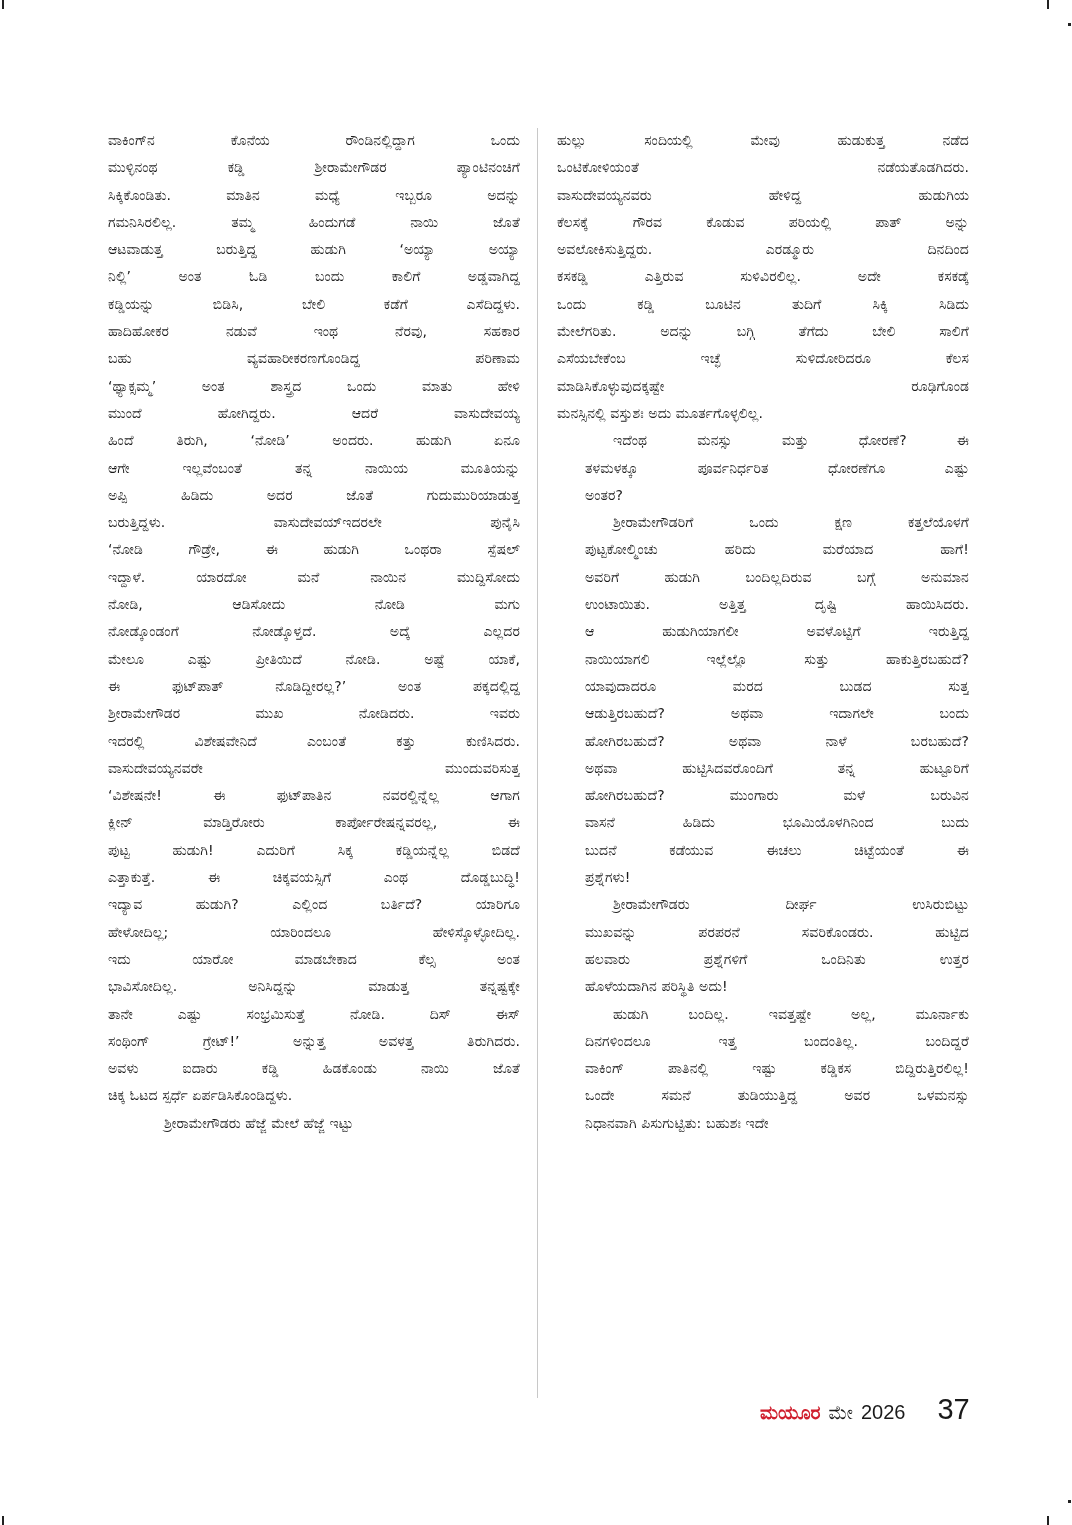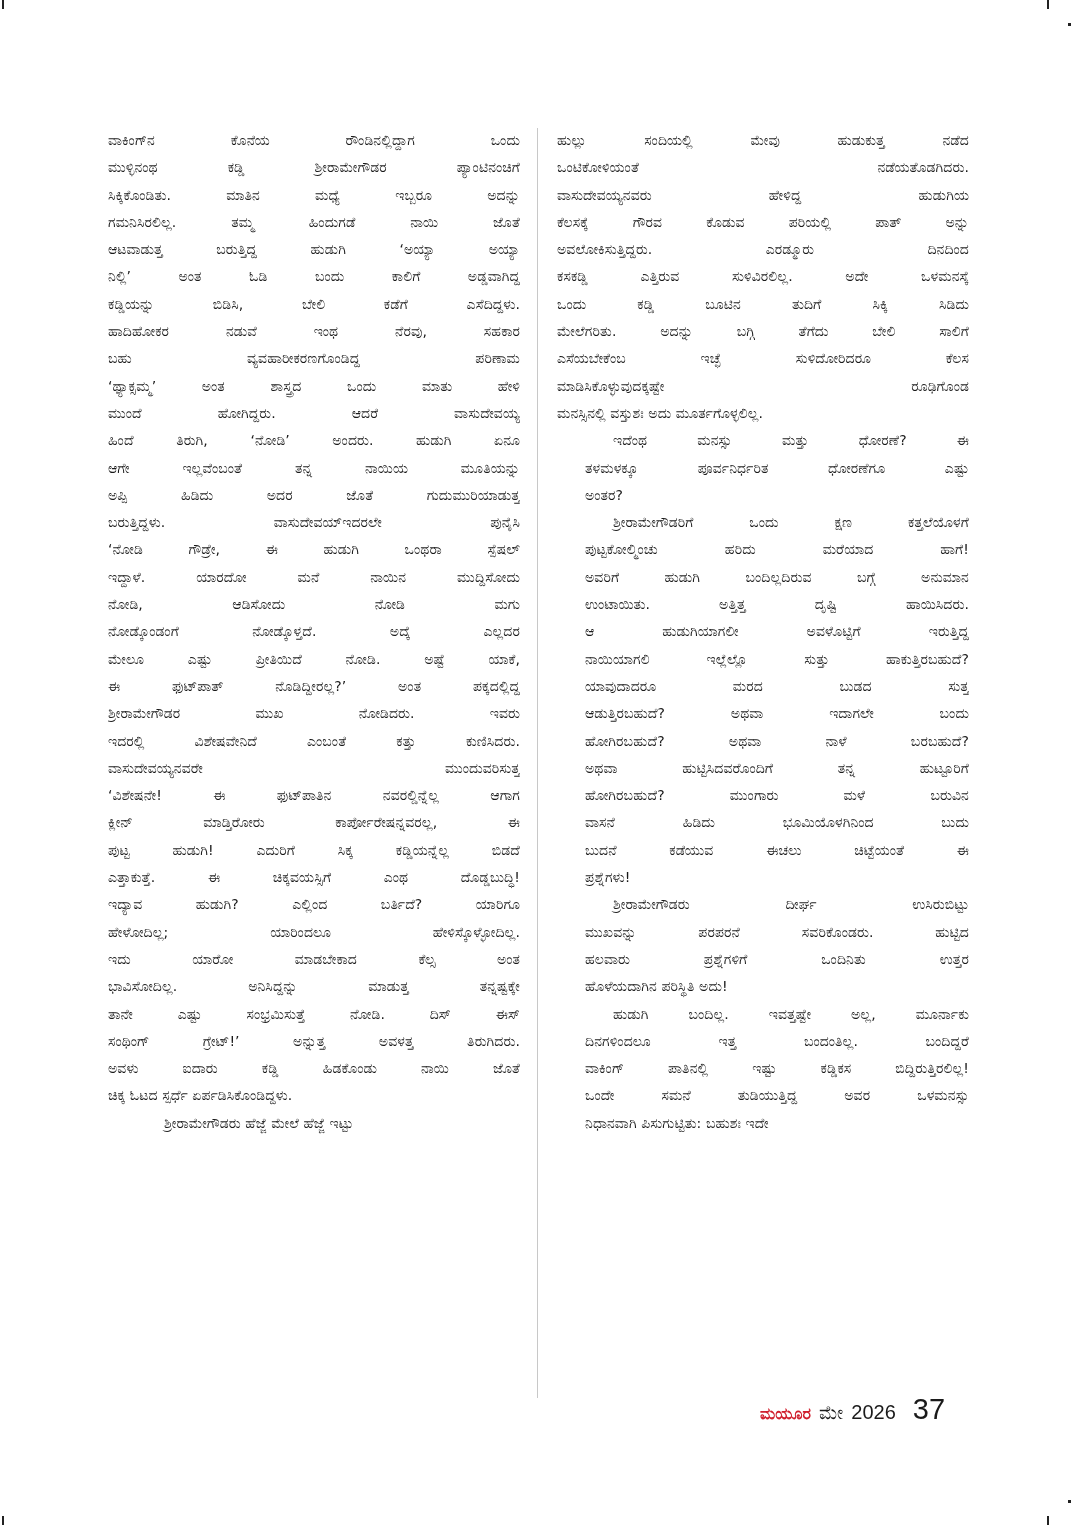--- a/index.html
+++ b/index.html
@@ -23,24 +23,24 @@
   .col .line { display: block; text-align: justify; text-align-last: justify; white-space: nowrap; overflow: hidden; }
   .col .line.last { text-align-last: left; }
   .divider {
     position: absolute; left: 537px; top: 128px; width: 1px; height: 1270px;
     background: #c8c8c8;
   }
   .footer {
     position: absolute; left: 760px; top: 1393px;
     display: flex; align-items: baseline; gap: 8px;
   }
-  .footer .brand { color: #d0202e; font-weight: bold; font-size: 16px; }
+  .footer .brand { color: #d0202e; font-weight: bold; font-size: 19px; }
   .footer .month { font-size: 19px; color: #1a1a1a; }
   .footer .year { font-size: 20px; color: #1a1a1a; font-family: "Liberation Sans", sans-serif; }
-  .footer .page { font-size: 29px; color: #1a1a1a; margin-left: 9px; font-family: "Liberation Sans", sans-serif; }
+  .footer .page { font-size: 29px; color: #1a1a1a; margin-left: 24px; font-family: "Liberation Sans", sans-serif; }
 </style>
 </head>
 <body>
 
 <div class="crop v" style="left:2px; top:0;"></div>
 <div class="crop v" style="left:1047px; top:0;"></div>
 <div class="crop h" style="left:1068px; top:23px;"></div>
 <div class="crop h" style="left:1068px; top:1500px;"></div>
 <div class="crop v" style="left:2px; top:1516px;"></div>
 <div class="crop v" style="left:1047px; top:1516px;"></div>
@@ -89,21 +89,21 @@
     </p>
   </div>
 <div class="divider"></div>
 <div class="col right" id="col-right">
     <p class="">
       <span class="line">ಹುಲ್ಲು ಸಂದಿಯಲ್ಲಿ ಮೇವು ಹುಡುಕುತ್ತ ನಡೆದ</span>
       <span class="line">ಒಂಟಿಕೋಳಿಯಂತೆ ನಡೆಯತೊಡಗಿದರು.</span>
       <span class="line">ವಾಸುದೇವಯ್ಯನವರು ಹೇಳಿದ್ದ ಹುಡುಗಿಯ</span>
       <span class="line">ಕೆಲಸಕ್ಕೆ ಗೌರವ ಕೊಡುವ ಪರಿಯಲ್ಲಿ ಪಾತ್ ಅನ್ನು</span>
       <span class="line">ಅವಲೋಕಿಸುತ್ತಿದ್ದರು. ಎರಡ್ಮೂರು ದಿನದಿಂದ</span>
-      <span class="line">ಕಸಕಡ್ಡಿ ಎತ್ತಿರುವ ಸುಳಿವಿರಲಿಲ್ಲ. ಅದೇ ಒಳಮನಸ್ಕೆ</span>
+      <span class="line">ಕಸಕಡ್ಡಿ ಎತ್ತಿರುವ ಸುಳಿವಿರಲಿಲ್ಲ. ಅದೇ ಕಸಕಡ್ಕೆ</span>
       <span class="line">ಒಂದು ಕಡ್ಡಿ ಬೂಟಿನ ತುದಿಗೆ ಸಿಕ್ಕಿ ಸಿಡಿದು</span>
       <span class="line">ಮೇಲೆಗರಿತು. ಅದನ್ನು ಬಗ್ಗಿ ತೆಗೆದು ಬೇಲಿ ಸಾಲಿಗೆ</span>
       <span class="line">ಎಸೆಯಬೇಕೆಂಬ ಇಚ್ಛೆ ಸುಳಿದೋರಿದರೂ ಕೆಲಸ</span>
       <span class="line">ಮಾಡಿಸಿಕೊಳ್ಳುವುದಕ್ಕಷ್ಟೇ ರೂಢಿಗೊಂಡ</span>
       <span class="line last">ಮನಸ್ಸಿನಲ್ಲಿ ವಸ್ತುಶಃ ಅದು ಮೂರ್ತಗೊಳ್ಳಲಿಲ್ಲ.</span>
     </p>
     <p class="indent">
       <span class="line" style="padding-left: 28px;">ಇದೆಂಥ ಮನಸ್ಸು ಮತ್ತು ಧೋರಣೆ? ಈ</span>
       <span class="line">ತಳಮಳಕ್ಕೂ ಪೂರ್ವನಿರ್ಧರಿತ ಧೋರಣೆಗೂ ಎಷ್ಟು</span>
       <span class="line last">ಅಂತರ?</span>

